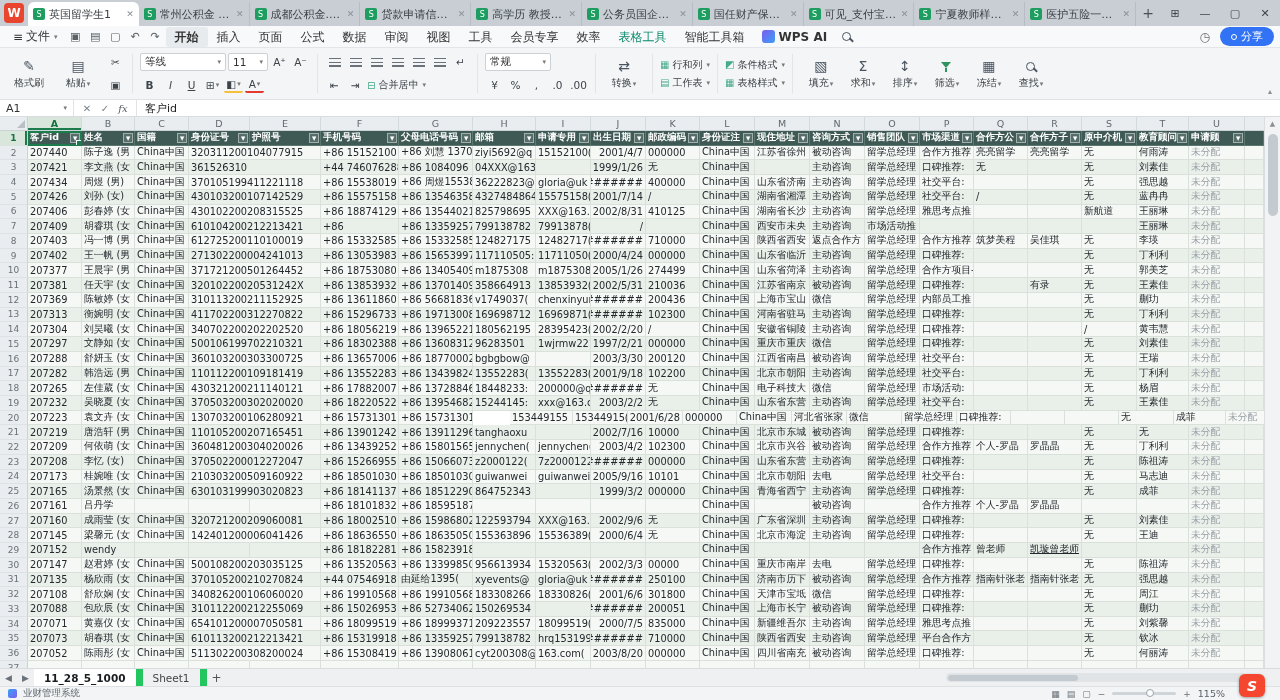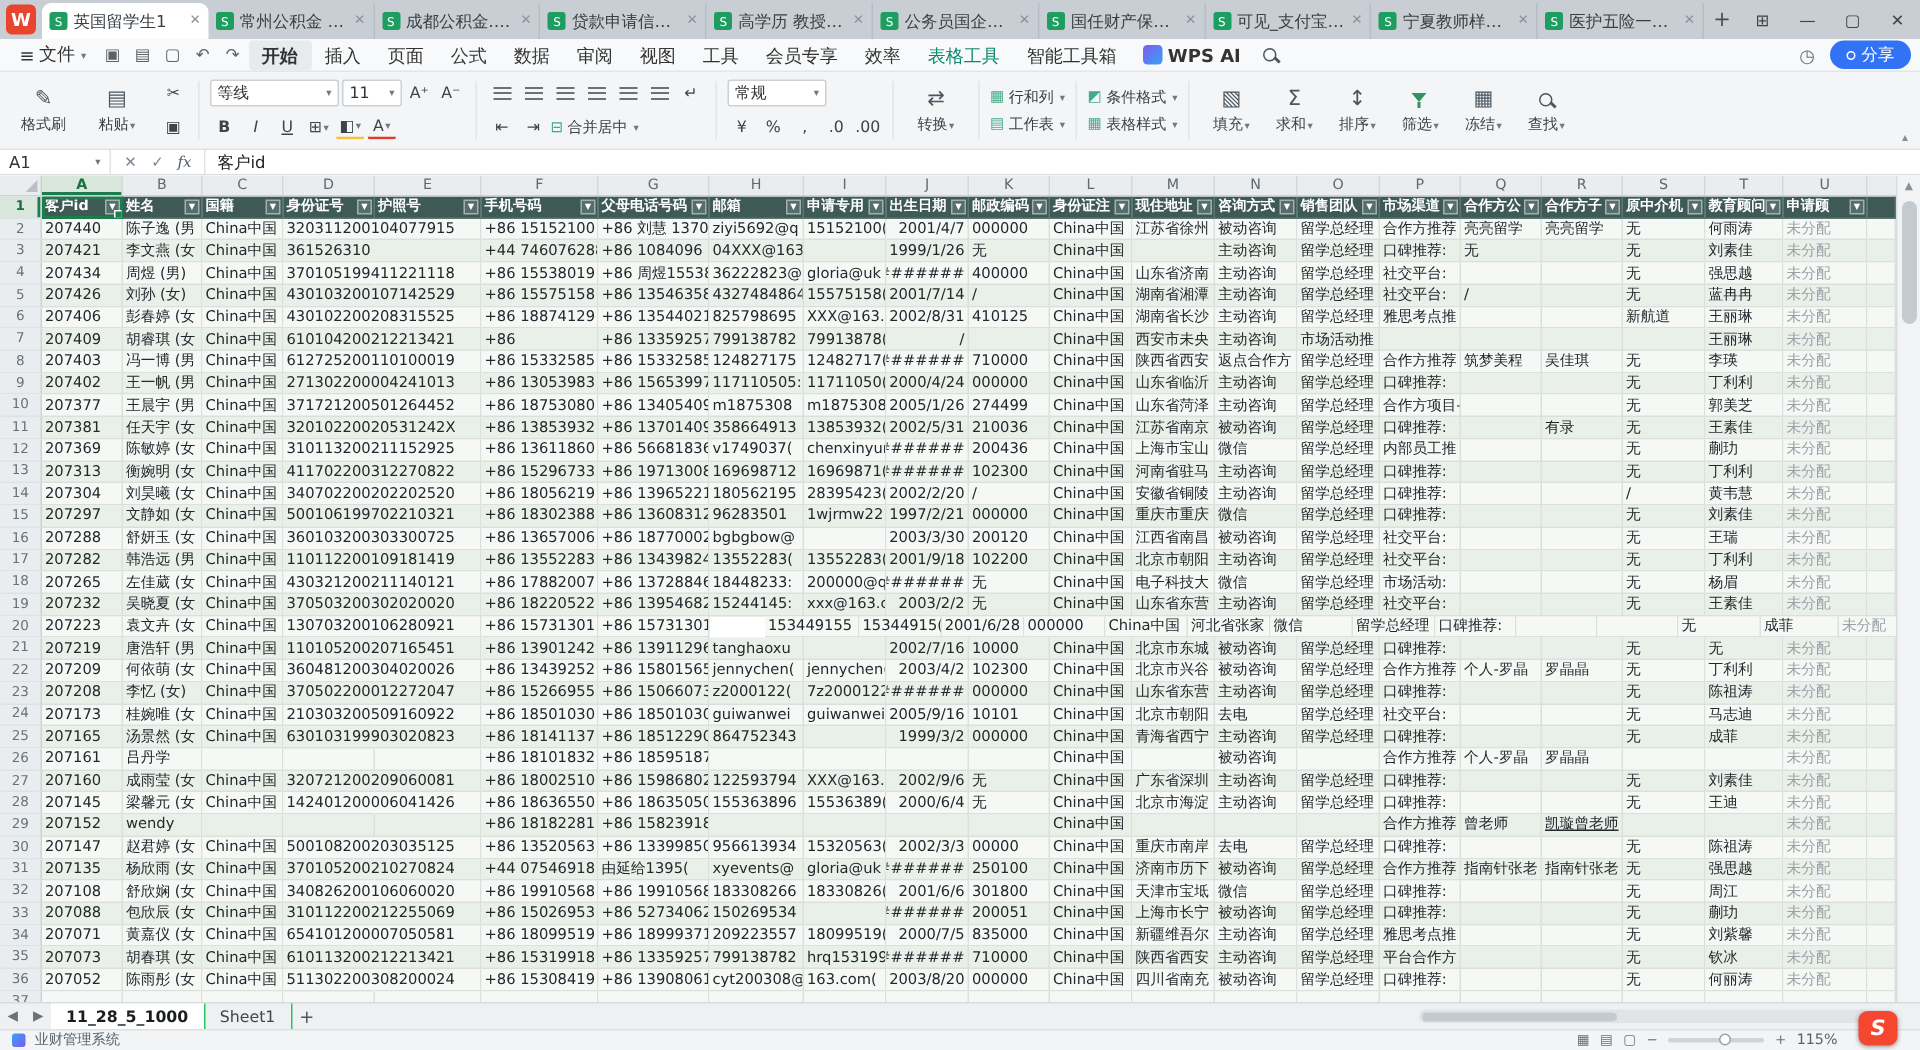--- a/index.html
+++ b/index.html
@@ -103,21 +103,21 @@
 
   
   .vscroll { position:absolute; top:0; right:0; bottom:0; width:16px; background:#f1f3f4; border-left:1px solid #dadee1;
     display:flex; flex-direction:column; align-items:center; font-size:7px; color:#8a9097; }
   .vthumb { width:10px; height:82px; background:#c3cad0; border-radius:5px; margin-top:4px; }
   .varrow { height:13px; display:flex; align-items:center; }
 
   
   .tabbar { height:18px; background:#eef0f2; border-top:1px solid #d8dcdf; display:flex; align-items:stretch; flex:none; font-size:10.5px; color:#444; }
   .tnav { width:17px; display:flex; align-items:center; justify-content:center; color:#6a7178; font-size:9px; }
-  .stab { padding:0 10px; display:flex; align-items:center; border-right:1px solid #22c55e;text-align:center; }
+  .stab { padding:0 10px; display:flex; align-items:center; border-right:7px solid #22c55e;text-align:center; }
   .stab.active { background:#fff; font-weight:bold; color:#1a1d20; }
   .addsheet { width:20px; display:flex; align-items:center; justify-content:center; font-size:12px; color:#555; }
   .hscroll { margin-left:auto; margin-right:34px; align-self:center; width:300px; height:9px; background:#e1e4e7;
     border-radius:5px; position:relative; }
   .hthumb { position:absolute; left:2px; top:1.5px; width:130px; height:6px; background:#c3cad0; border-radius:3px; }
 
   
   .statusbar { height:14px; background:#f2f4f5; border-top:1px solid #dde1e4; display:flex; align-items:center;
     padding:0 8px; gap:6px; flex:none; font-size:9.5px; color:#5b636a; }
   .tag-ico { width:9px; height:9px; background:linear-gradient(135deg,#3aa0f5,#7b5cf0); border-radius:2px; }

